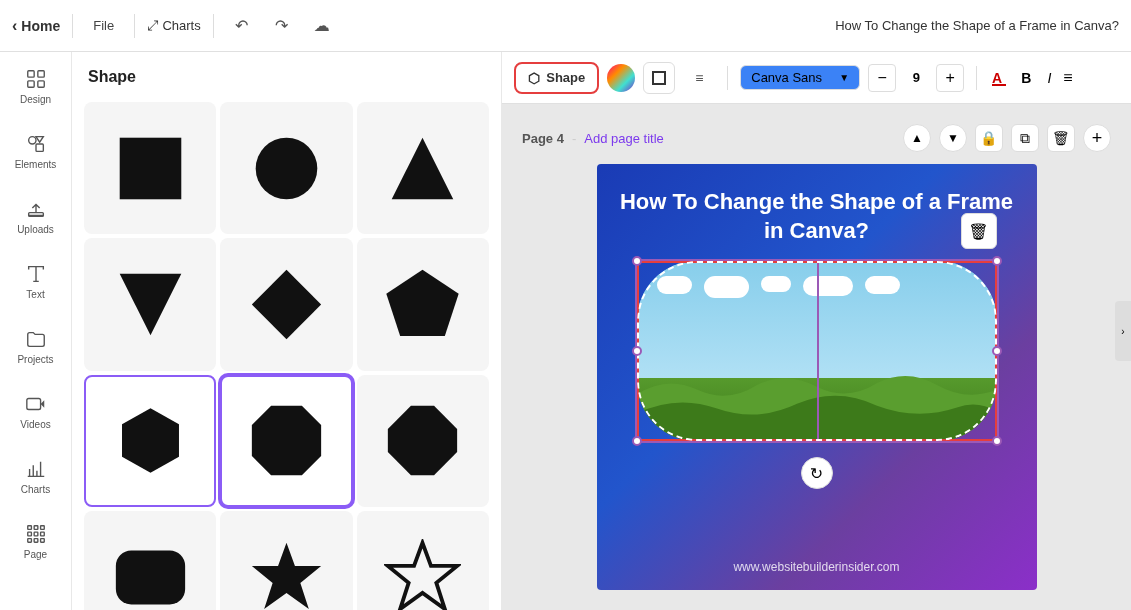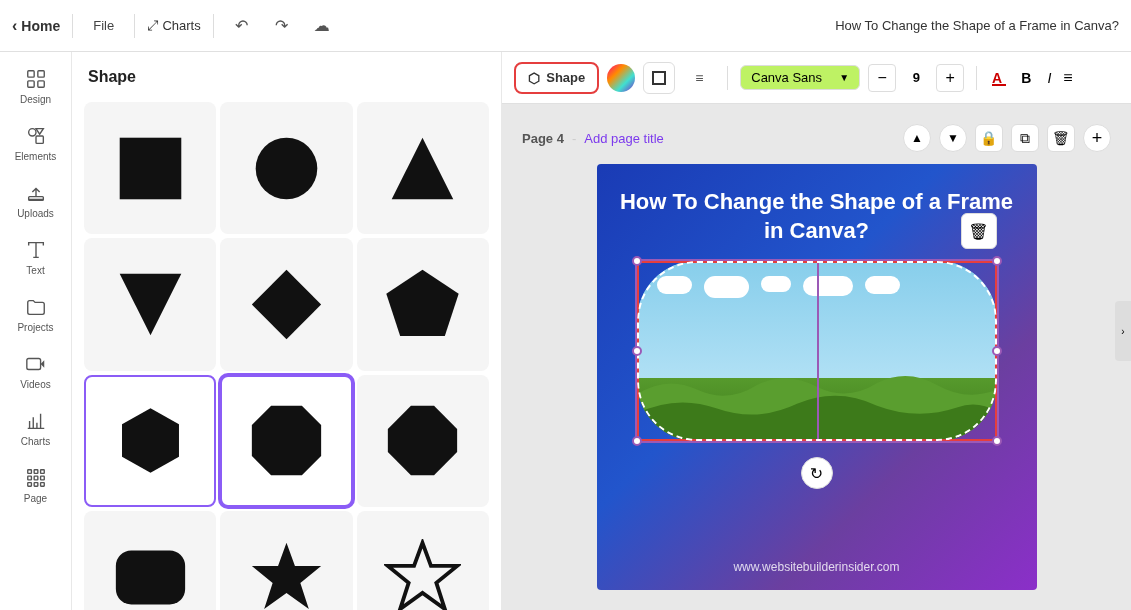--- a/index.html
+++ b/index.html
@@ -33,21 +33,21 @@
 
     
     .sidebar-icons {
       width: 72px;
       background: #fff;
       border-right: 1px solid #e8e8e8;
       display: flex;
       flex-direction: column;
       align-items: center;
       padding: 8px 0;
-      gap: 4px;
+      gap: 12px;
     }
     .sidebar-icon-item {
       width: 64px;
       display: flex;
       flex-direction: column;
       align-items: center;
       padding: 8px 4px;
       border-radius: 8px;
       cursor: pointer;
       color: #555;
@@ -146,21 +146,21 @@
     }
     .font-selector {
       display: flex;
       align-items: center;
       gap: 6px;
       padding: 4px 10px;
       border: 1px solid #ddd;
       border-radius: 6px;
       font-size: 13px;
       cursor: pointer;
-      background: #bef264;
+      background: #3b82f6;
       min-width: 120px;
       text-align: right;
     }
     .font-size-control {
       display: flex;
       align-items: center;
       gap: 4px;
     }
     .font-size-btn {
       width: 28px;

